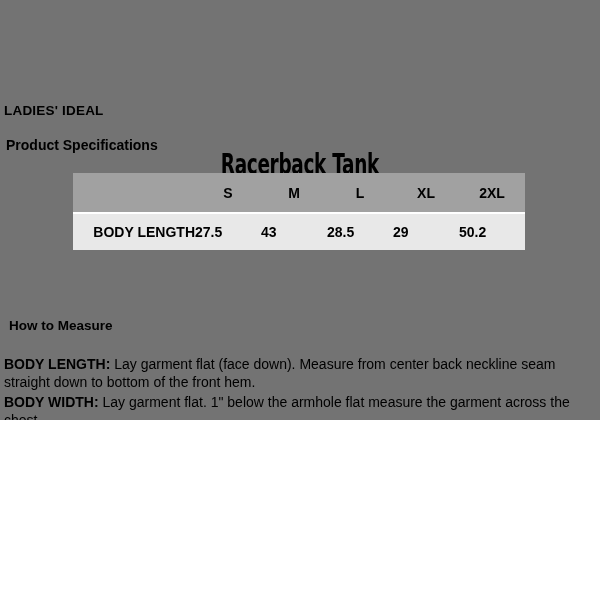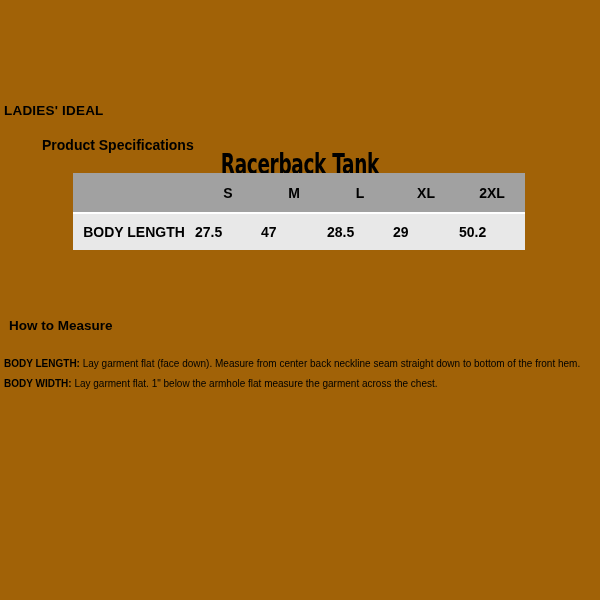--- a/index.html
+++ b/index.html
@@ -3,43 +3,42 @@
 <meta charset="utf-8">
 <style>
   html, body {
     margin: 0;
     padding: 0;
     background: #ffffff;
   }
   .page {
     position: relative;
     width: 600px;
-    height: 600px;
-    background: #a16207;
+    height: 420px;
+    background: #737373;
     font-family: "Liberation Sans", sans-serif;
     color: #000000;
     overflow: hidden;
   }
 
   .brand {
     position: absolute;
     left: 4px;
     top: 103px;
     font-size: 13.5px;
     font-weight: bold;
     letter-spacing: 0.2px;
   }
 
   .spec-label {
     position: absolute;
     left: 6px;
     top: 137px;
     font-size: 14px;
     font-weight: bold;
-    margin-left: 36px;
   }
 
   .title-wrap {
     position: absolute;
     left: 0;
     right: 0;
     top: 130px;
     text-align: center;
     margin-top: 18px;
   }
@@ -81,37 +80,37 @@
     border-bottom: 2px solid #ffffff;
   }
   table.size-table tbody td {
     background: var(--body-bg);
     height: 36px;
     text-align: left;
     vertical-align: middle;
     padding: 0;
   }
   table.size-table .row-label {
-    text-align: center;
+    text-align: right;
   }
 
   .how-heading {
     position: absolute;
     left: 9px;
     top: 318px;
     font-size: 13.5px;
     font-weight: bold;
   }
 
   .instructions {
     position: absolute;
     left: 4px;
     top: 355px;
     width: 594px;
-    font-size: 10px;
+    font-size: 14px;
     line-height: 18px;
   }
   .instructions p {
     margin: 0 0 2px 0;
   }
 </style>
 </head>
 <body>
 
 <div class="page">
@@ -140,21 +139,21 @@
         <th>M</th>
         <th>L</th>
         <th>XL</th>
         <th>2XL</th>
       </tr>
     </thead>
     <tbody>
       <tr>
         <td class="row-label">BODY LENGTH</td>
         <td>27.5</td>
-        <td>47</td>
+        <td>43</td>
         <td>28.5</td>
         <td>29</td>
         <td>50.2</td>
       </tr>
     </tbody>
   </table>
 
   <div class="how-heading">How to Measure</div>
 
   <div class="instructions">

